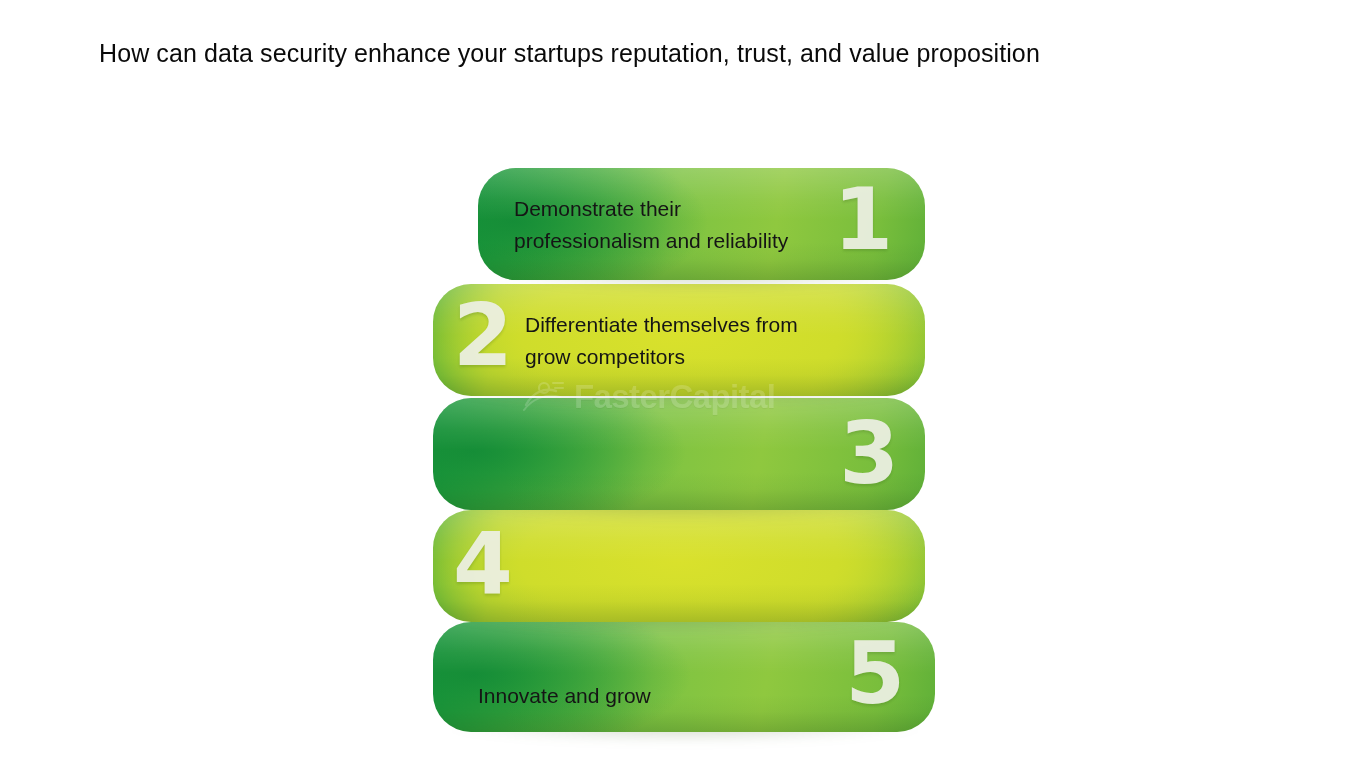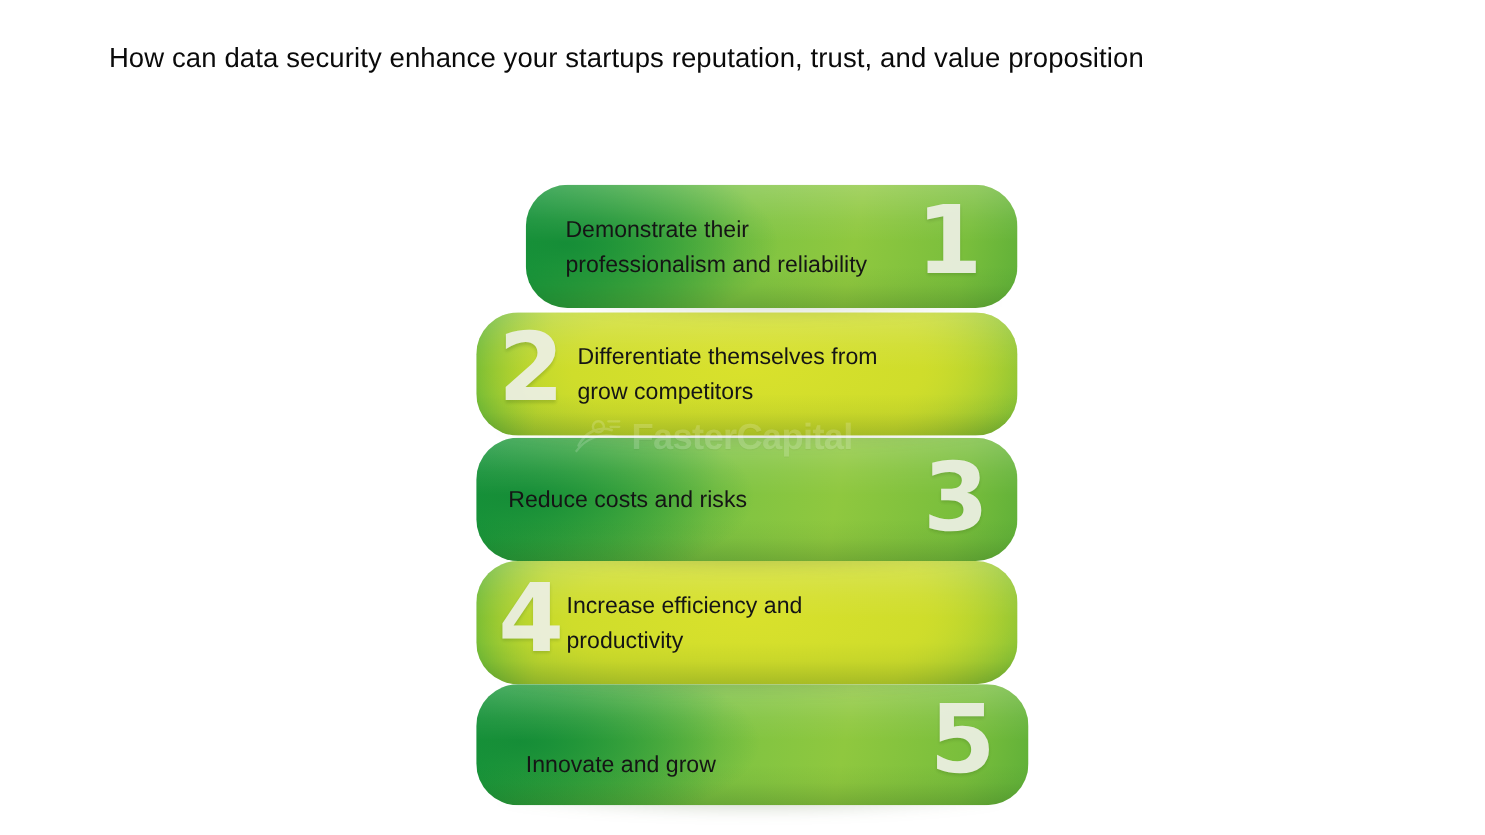--- a/index.html
+++ b/index.html
@@ -213,29 +213,26 @@
       <div class="bar-body"></div>
       <div class="bar-number">2</div>
       <div class="bar-text">Differentiate themselves from
 grow competitors</div>
     </div>
 
     <div class="bar tone-green" id="bar-3">
       <div class="bar-shadow"></div>
       <div class="bar-body"></div>
       <div class="bar-number">3</div>
-      <div class="bar-text">Reduce costs and risks</div>
     </div>
 
     <div class="bar tone-lime" id="bar-4">
       <div class="bar-shadow"></div>
       <div class="bar-body"></div>
       <div class="bar-number">4</div>
-      <div class="bar-text">Increase efficiency and
-productivity</div>
     </div>
 
     <div class="bar tone-green" id="bar-5">
       <div class="bar-shadow"></div>
       <div class="bar-body"></div>
       <div class="bar-number">5</div>
       <div class="bar-text">Innovate and grow</div>
     </div>
 
   </div>

